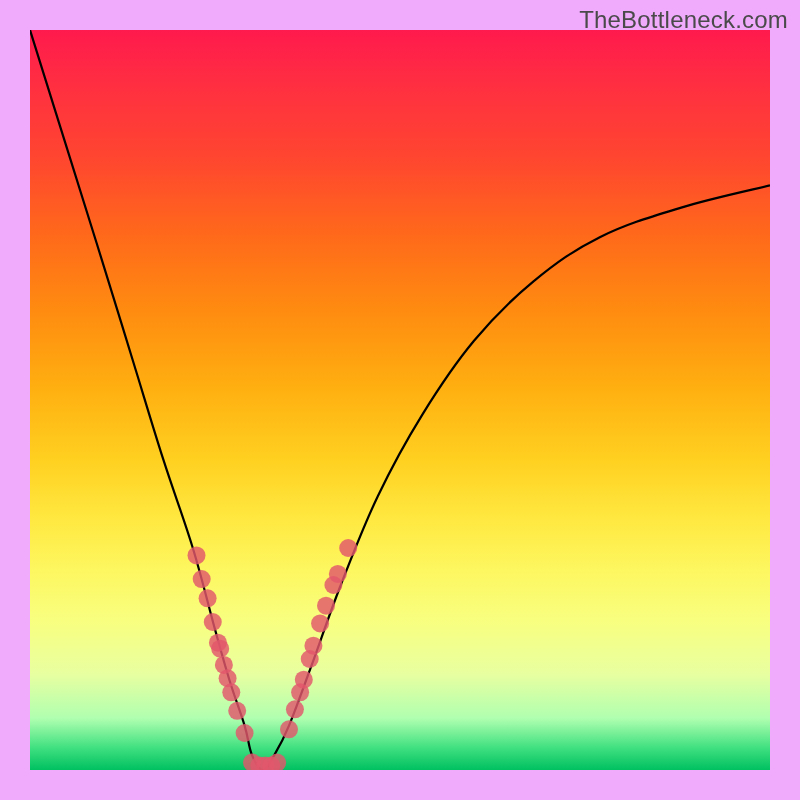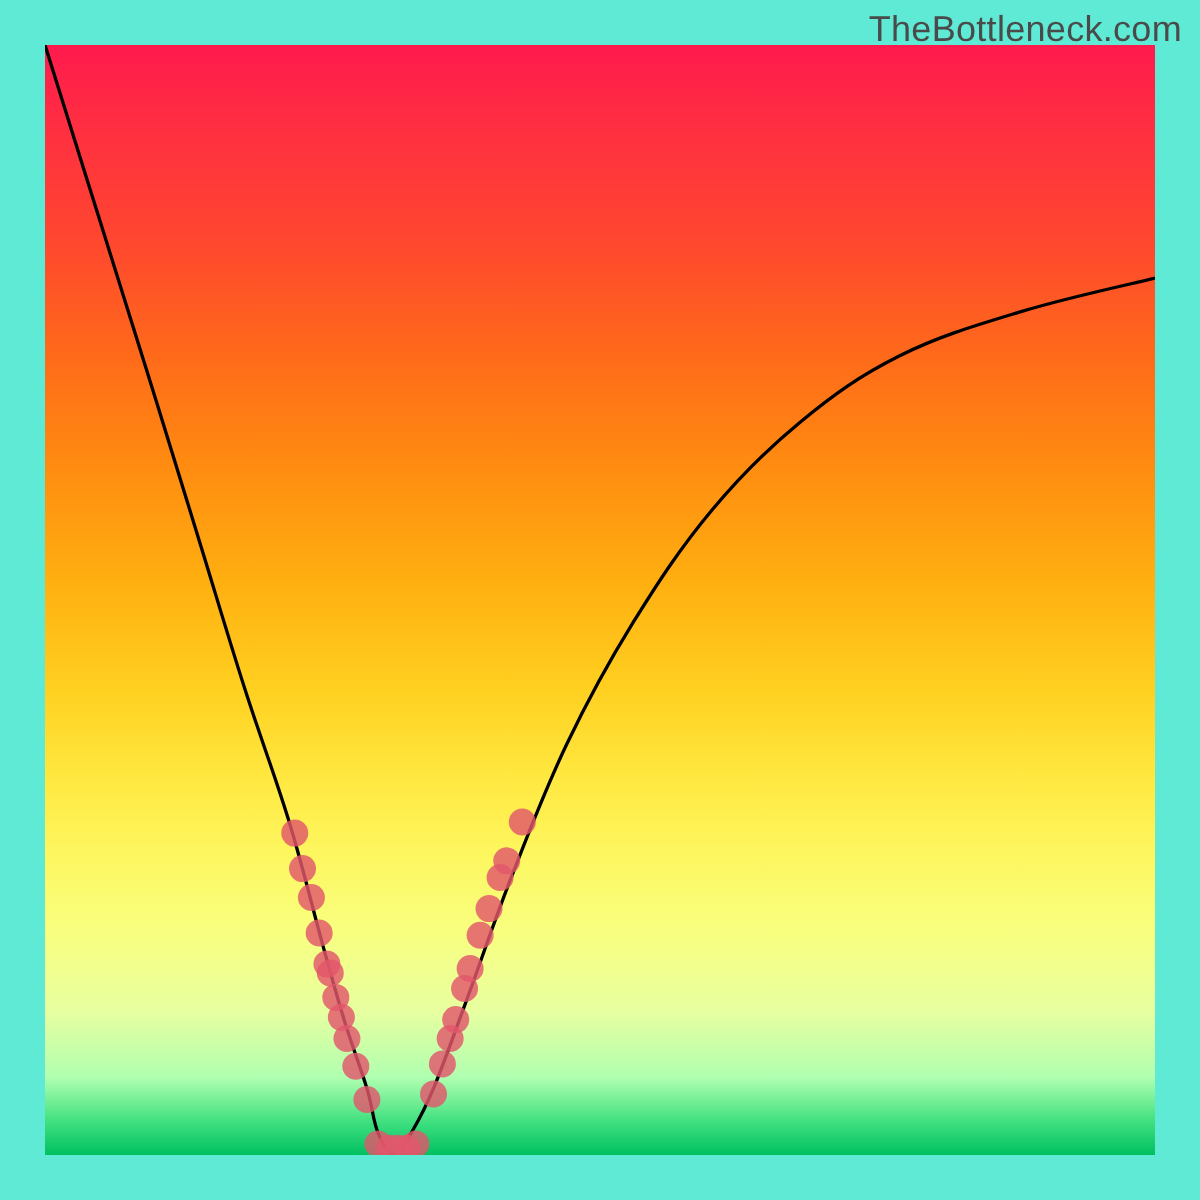--- a/index.html
+++ b/index.html
@@ -8,21 +8,21 @@
     width: 800px;
     height: 800px;
     overflow: hidden;
     background: #000;
     font-family: Arial, Helvetica, sans-serif;
   }
   .frame {
     position: relative;
     width: 800px;
     height: 800px;
-    background: #5eead4;
+    background: #f0abfc;
   }
   .plot-area {
     position: absolute;
     left: 30px;
     top: 30px;
     width: 740px;
     height: 740px;
     background: linear-gradient(to bottom,
       #ff1a4d 0%,
       #ff3040 8%,

